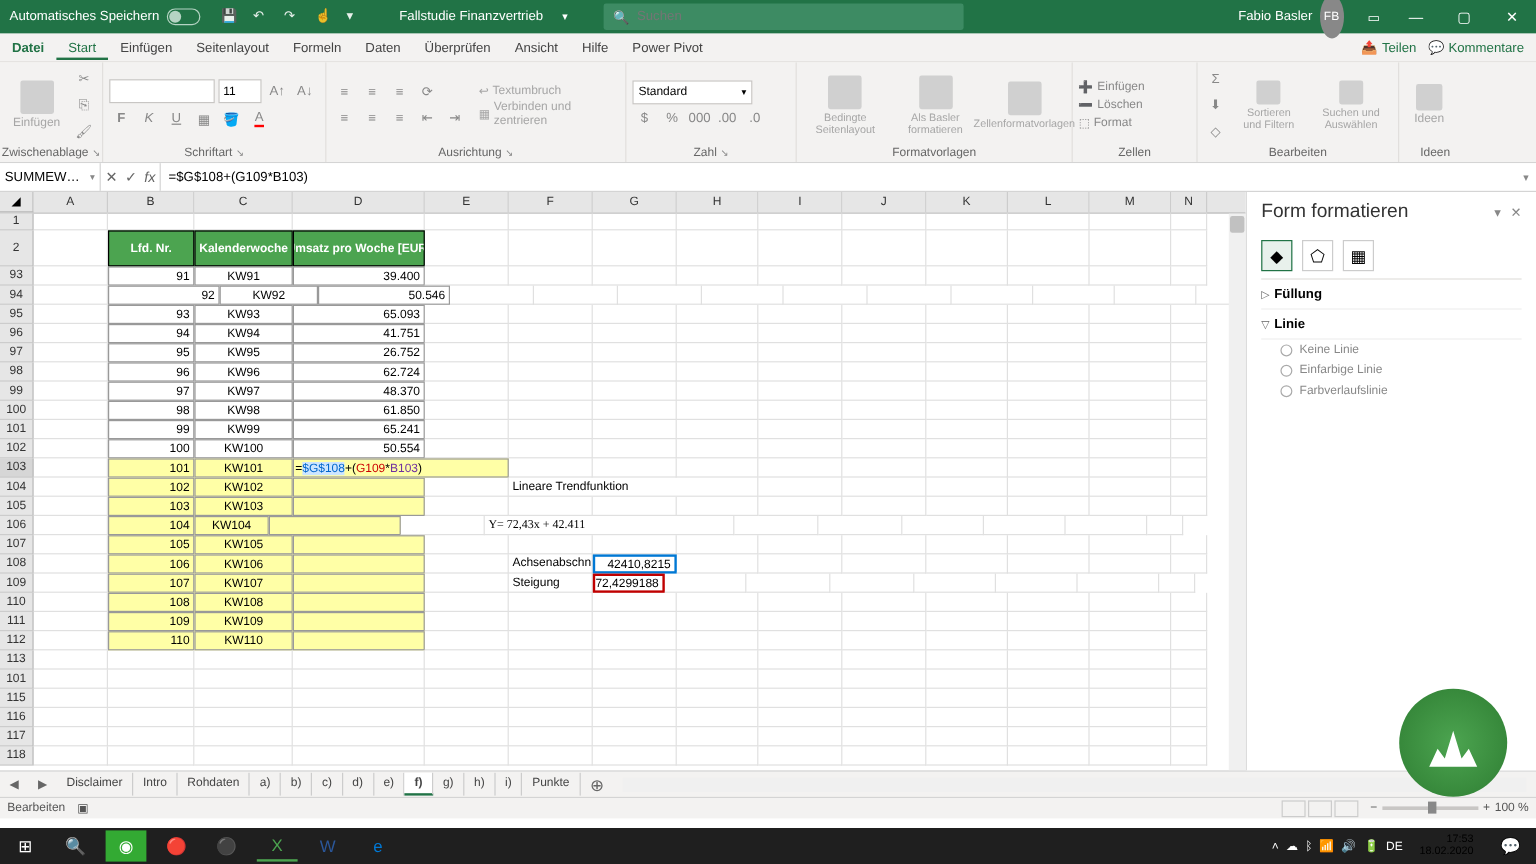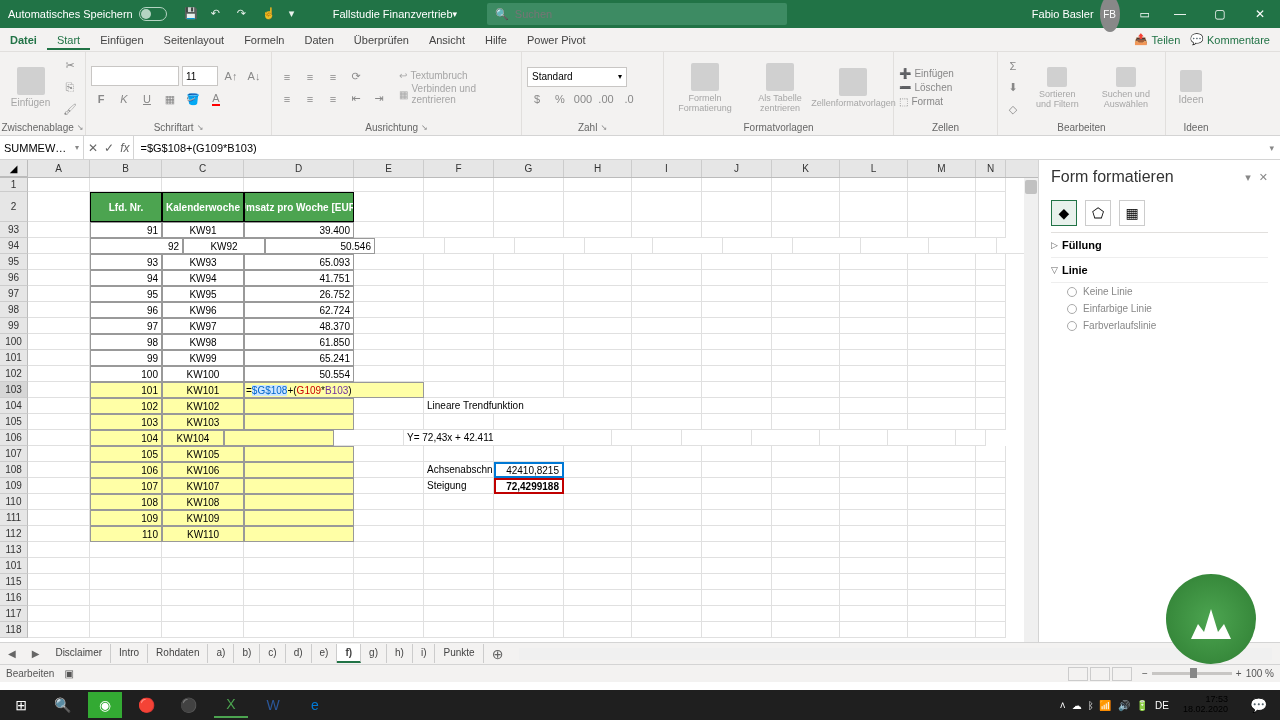--- a/index.html
+++ b/index.html
@@ -5,21 +5,21 @@
 * { margin: 0; padding: 0; box-sizing: border-box; font-family: 'Segoe UI', Arial, sans-serif; }
 body { background: #fff; width: 1280px; height: 720px; overflow: hidden; position: relative; }
 
 
 .titlebar { height: 28px; background: #217346; display: flex; align-items: center; color: #fff; font-size: 11px; }
 .titlebar .autosave { display: flex; align-items: center; padding: 0 8px; gap: 6px; }
 .titlebar .toggle { width: 28px; height: 14px; border: 1px solid #b5d4c3; border-radius: 7px; position: relative; }
 .titlebar .toggle::after { content: ''; width: 10px; height: 10px; background: #b5d4c3; border-radius: 50%; position: absolute; top: 1px; left: 1px; }
 .titlebar .qat { display: flex; gap: 12px; padding: 0 10px; align-items: center; }
 .titlebar .qat-icon { width: 14px; height: 14px; opacity: 0.9; }
-.titlebar .doc-title { flex: 0 0 auto; padding: 0 20px; display: flex; align-items: center; gap: 0; }
+.titlebar .doc-title { flex: 0 0 auto; padding: 0 20px; display: flex; align-items: center; gap: 16px; }
 .titlebar .search { flex: 0 0 300px; height: 22px; background: #3d8b63; border-radius: 2px; display: flex; align-items: center; padding: 0 8px; gap: 6px; margin-left: 10px; }
 .titlebar .search input { background: transparent; border: none; color: #d4e8dc; font-size: 11px; outline: none; flex: 1; }
 .titlebar .spacer { flex: 1; }
 .titlebar .user { display: flex; align-items: center; gap: 6px; padding: 0 10px; }
 .titlebar .avatar { width: 20px; height: 36px; border-radius: 50%; background: #888; display: flex; align-items: center; justify-content: center; font-size: 10px; }
 .titlebar .wincontrols { display: flex; }
 .titlebar .wincontrols > div { width: 40px; height: 28px; display: flex; align-items: center; justify-content: center; font-size: 12px; }
 
 
 .ribbon-tabs { height: 24px; background: #f3f2f1; display: flex; align-items: center; border-bottom: 1px solid #e1dfdd; font-size: 11px; }
@@ -275,25 +275,25 @@
     </div>
     <div class="group-label">
         <span>Zahl</span>
         <span class="launcher">↘</span>
       </div>
   </div>
   <div class="ribbon-group" style="width:230px">
     <div class="group-content">
       <div class="rib-btn large">
           <div class="icon"></div>
-          <span style="text-align:center;font-size:9px">Formeln Formatierung</span>
+          <span style="text-align:center;font-size:9px">Bedingte Seitenlayout</span>
         </div>
       <div class="rib-btn large">
           <div class="icon"></div>
-          <span style="text-align:center;font-size:9px">Als Tabelle zentrieren</span>
+          <span style="text-align:center;font-size:9px">Als Basler formatieren</span>
         </div>
       <div class="rib-btn large">
           <div class="icon"></div>
           <span style="text-align:center;font-size:9px">Zellenformatvorlagen</span>
         </div>
     </div>
     <div class="group-label">
         <span>Formatvorlagen</span>
       </div>
   </div>
@@ -649,21 +649,21 @@
             <div class="cell  " style="width: 68px;"></div>
             <div class="cell  " style="width: 68px;"></div>
             <div class="cell  " style="width: 30px;"></div>
           </div>
           <div class="row" style="height: 16px;">
             <div class="cell  " style="width: 62px;"></div>
             <div class="cell yellow r" style="width: 72px;">104</div>
             <div class="cell yellow c" style="width: 62px;">KW104</div>
             <div class="cell yellow " style="width: 110px;"></div>
             <div class="cell  " style="width: 70px;"></div>
-            <div class="cell  " style="width: 208px;">Y= 72,43x + 42.411</div>
+            <div class="cell  " style="width: 208px; font-family: Liberation Serif, serif;">Y= 72,43x + 42.411</div>
             <div class="cell  " style="width: 70px;"></div>
             <div class="cell  " style="width: 70px;"></div>
             <div class="cell  " style="width: 68px;"></div>
             <div class="cell  " style="width: 68px;"></div>
             <div class="cell  " style="width: 68px;"></div>
             <div class="cell  " style="width: 30px;"></div>
           </div>
           <div class="row" style="height: 16px;">
             <div class="cell  " style="width: 62px;"></div>
             <div class="cell yellow r" style="width: 72px;">105</div>
@@ -696,21 +696,21 @@
             <div class="cell  " style="width: 68px;"></div>
             <div class="cell  " style="width: 30px;"></div>
           </div>
           <div class="row" style="height: 16px;">
             <div class="cell  " style="width: 62px;"></div>
             <div class="cell yellow r" style="width: 72px;">107</div>
             <div class="cell yellow c" style="width: 82px;">KW107</div>
             <div class="cell yellow " style="width: 110px;"></div>
             <div class="cell  " style="width: 70px;"></div>
             <div class="cell  " style="width: 70px;">Steigung</div>
-            <div class="cell red-border r" style="width: 70px; font-weight: bold;">72,4299188</div>
+            <div class="cell red-border r" style="width: 60px;">72,4299188</div>
             <div class="cell  " style="width: 68px;"></div>
             <div class="cell  " style="width: 70px;"></div>
             <div class="cell  " style="width: 70px;"></div>
             <div class="cell  " style="width: 68px;"></div>
             <div class="cell  " style="width: 68px;"></div>
             <div class="cell  " style="width: 68px;"></div>
             <div class="cell  " style="width: 30px;"></div>
           </div>
           <div class="row" style="height: 16px;">
             <div class="cell  " style="width: 62px;"></div>

